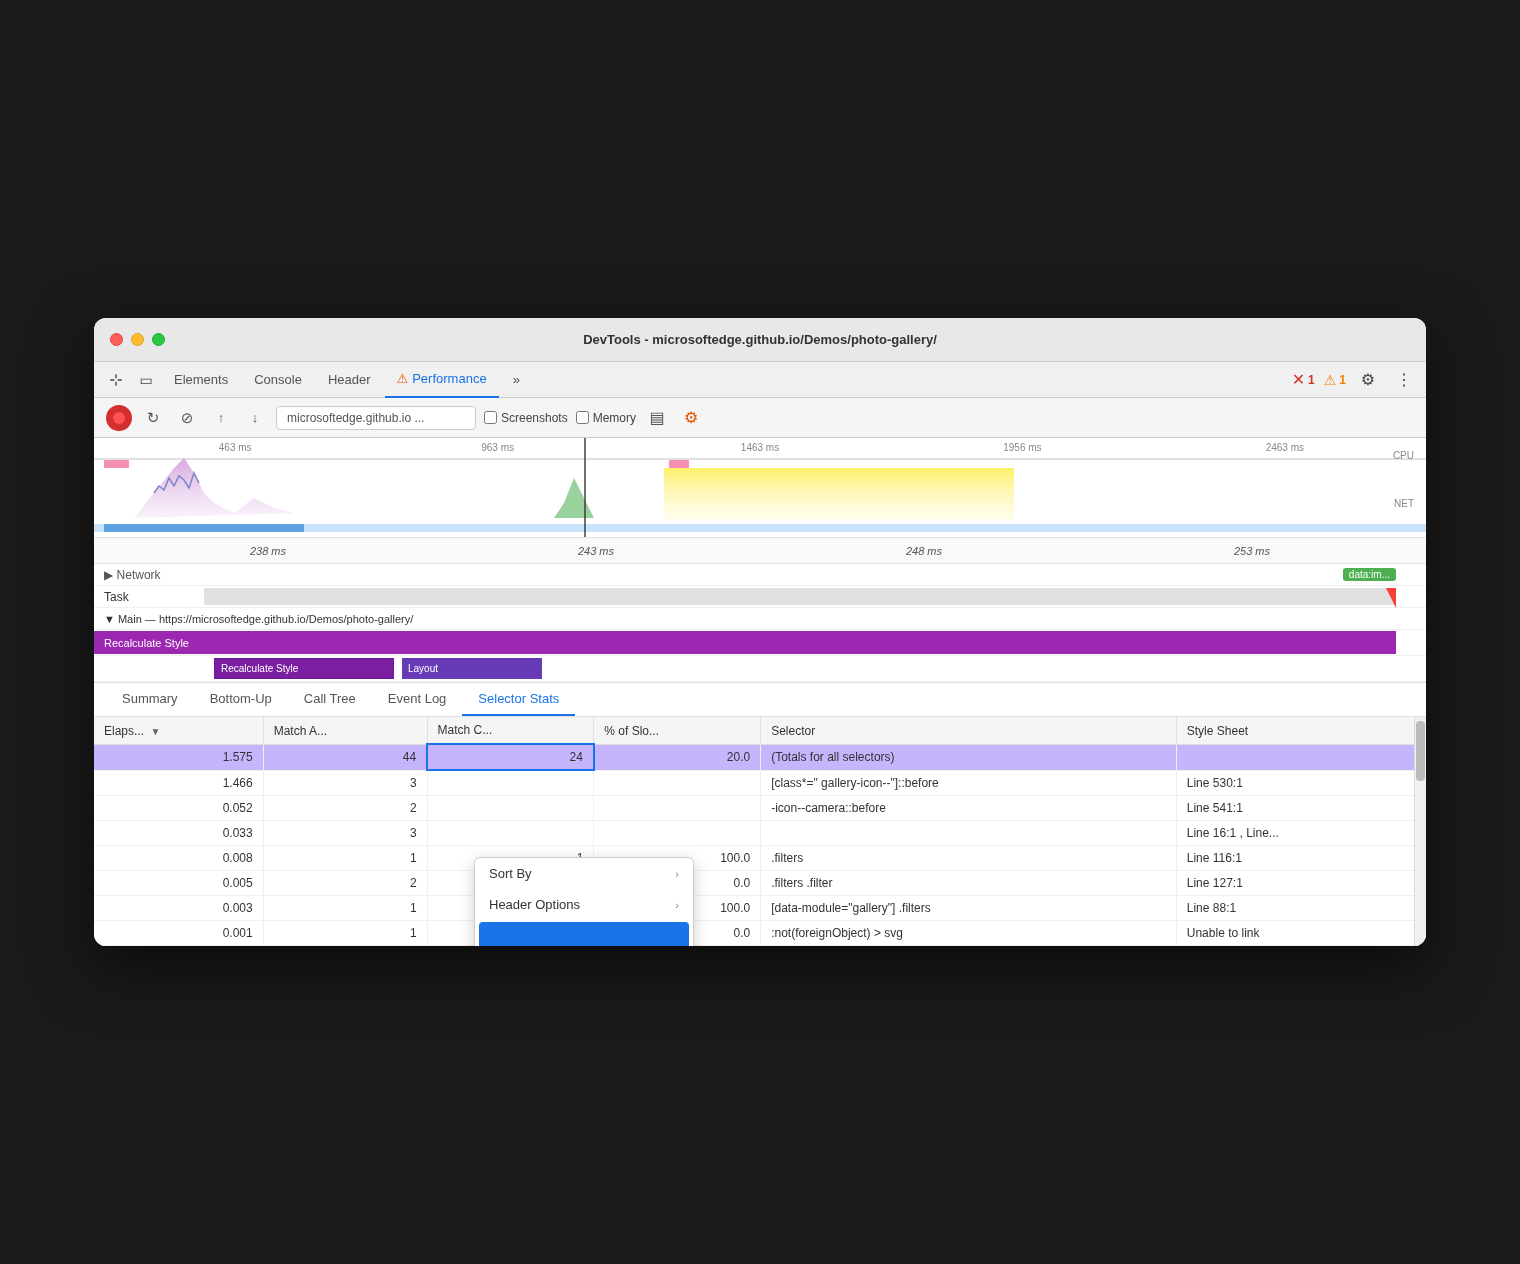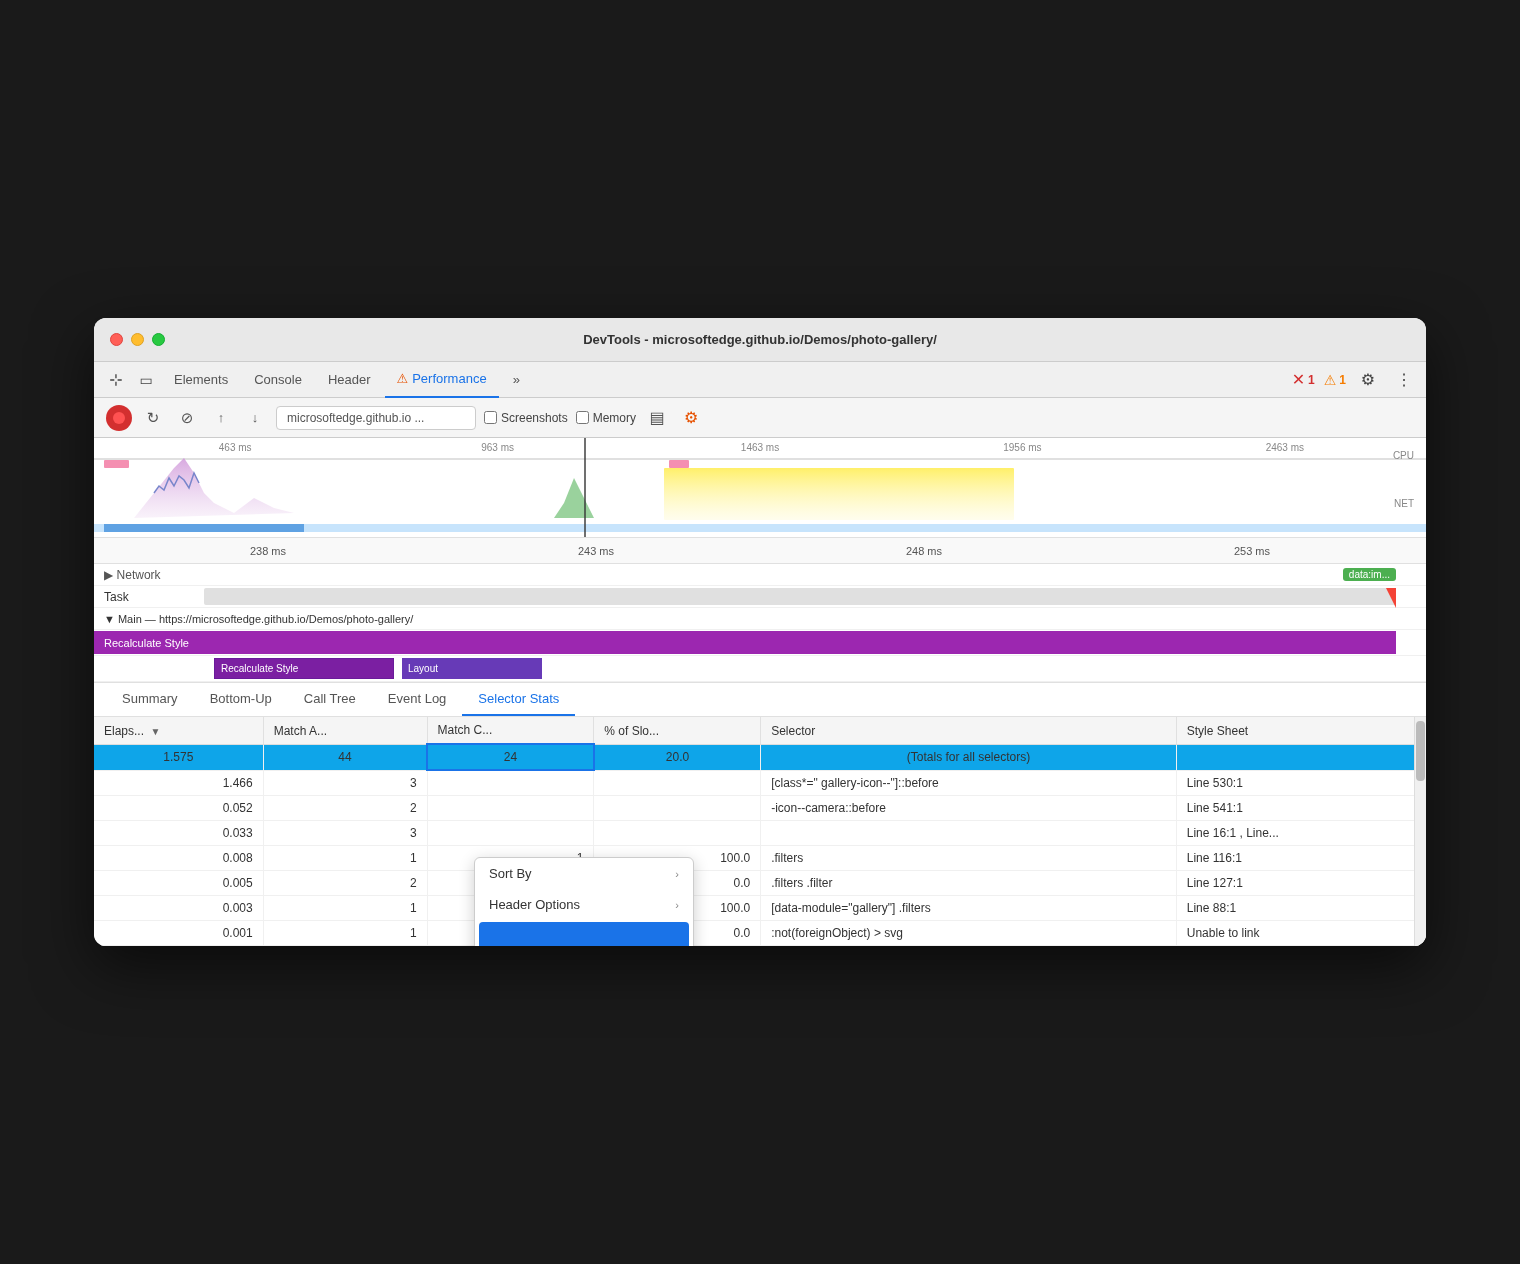--- a/index.html
+++ b/index.html
@@ -180,20 +180,21 @@
       height: 26px;
       padding: 0 10px;
       font-size: 11px;
       color: #555;
       position: relative;
     }
     .ts-marks {
       display: flex;
       width: 100%;
       position: relative;
+      font-style: italic;
     }
     .ts-mark { flex: 1; text-align: center; }
 
     
     .flame-area {
       background: #fff;
       border-bottom: 1px solid #e0e0e0;
     }
     .flame-row {
       display: flex;
@@ -258,21 +259,21 @@
       cursor: pointer;
       user-select: none;
     }
     .data-table td {
       border-bottom: 1px solid #f0f0f0;
       border-right: 1px solid #f0f0f0;
       padding: 5px 10px;
       color: #333;
       white-space: nowrap;
     }
-    .data-table tr.selected td { background: #0ea5e9; text-align: center; }
+    .data-table tr.selected td { background: #c4b5fd; }
     .data-table .num { text-align: right; }
     .link-cell { color: #1a73e8; cursor: pointer; }
     .sort-arrow { font-size: 10px; margin-left: 3px; color: #666; }
 
     
     .context-menu {
       position: absolute;
       background: #fff;
       border: 1px solid #ccc;
       border-radius: 6px;

